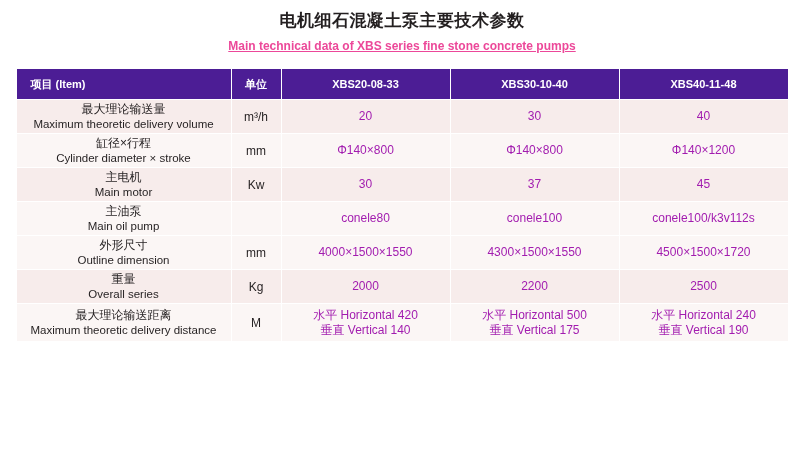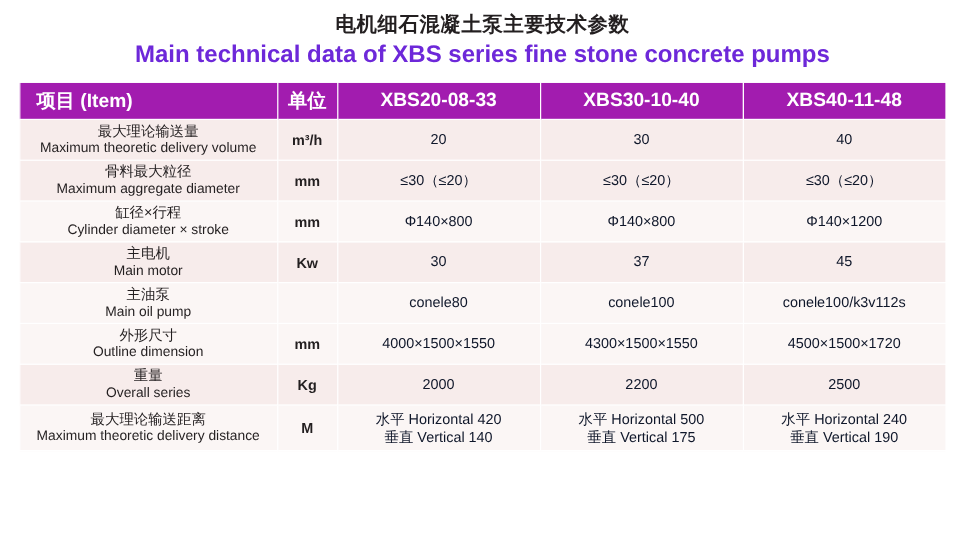--- a/index.html
+++ b/index.html
@@ -25,41 +25,42 @@
     padding-top: 9px;
   }
   .title-cn {
     font-size: 17px;
     font-weight: bold;
     letter-spacing: 0.5px;
     line-height: 24px;
     color: #231f20;
   }
   .title-en {
-    font-size: 20px;
+    font-size: 12px;
     font-weight: bold;
     line-height: 24px;
-    color: #6d28d9;
+    color: #ec4899;
     margin-top: 1px;
+    text-decoration: underline;
   }
   table.spec {
     border-collapse: collapse;
     margin: 10px auto 0 auto;
     width: 772px;
     table-layout: fixed;
   }
   table.spec th, table.spec td {
     border: 1px solid #ffffff;
     padding: 0;
     text-align: center;
   }
   thead th {
-    background: #a21caf;
+    background: #4c1d95;
     color: #ffffff;
-    font-size: 16px;
+    font-size: 11px;
     font-weight: bold;
     height: 30px;
     text-align: center;
     vertical-align: middle;
     border: 1px solid #ffffff;
   }
   thead th.item-head {
     text-align: left;
     padding-left: 14px;
   }
@@ -80,27 +81,26 @@
     display: block;
     font-size: 11.5px;
     line-height: 15px;
     color: #231f20;
   }
   td.unit {
     text-align: center;
     vertical-align: middle;
     font-size: 12px;
     color: #231f20;
-    font-weight: bold;
   }
   td.val {
     text-align: center;
     vertical-align: middle;
     font-size: 12px;
-    color: #0f172a;
+    color: #a21caf;
     line-height: 15px;
   }
   td.val .l2 { display: block; }
   tbody tr { height: 34px; }
   tbody tr.tall { height: 38px; }
 </style>
 </head>
 <body>
 
 <div class="page">
@@ -134,30 +134,20 @@
           <span class="lbl-cn">最大理论输送量</span>
           <span class="lbl-en">Maximum theoretic delivery volume</span>
         </td>
         <td class="unit">m³/h</td>
         <td class="val">20</td>
         <td class="val">30</td>
         <td class="val">40</td>
       </tr>
 
 
-      <tr class="odd">
-        <td class="label">
-          <span class="lbl-cn">骨料最大粒径</span>
-          <span class="lbl-en">Maximum aggregate diameter</span>
-        </td>
-        <td class="unit">mm</td>
-        <td class="val">≤30（≤20）</td>
-        <td class="val">≤30（≤20）</td>
-        <td class="val">≤30（≤20）</td>
-      </tr>
 
       <tr class="even">
         <td class="label">
           <span class="lbl-cn">缸径×行程</span>
           <span class="lbl-en">Cylinder diameter × stroke</span>
         </td>
         <td class="unit">mm</td>
         <td class="val">Φ140×800</td>
         <td class="val">Φ140×800</td>
         <td class="val">Φ140×1200</td>

